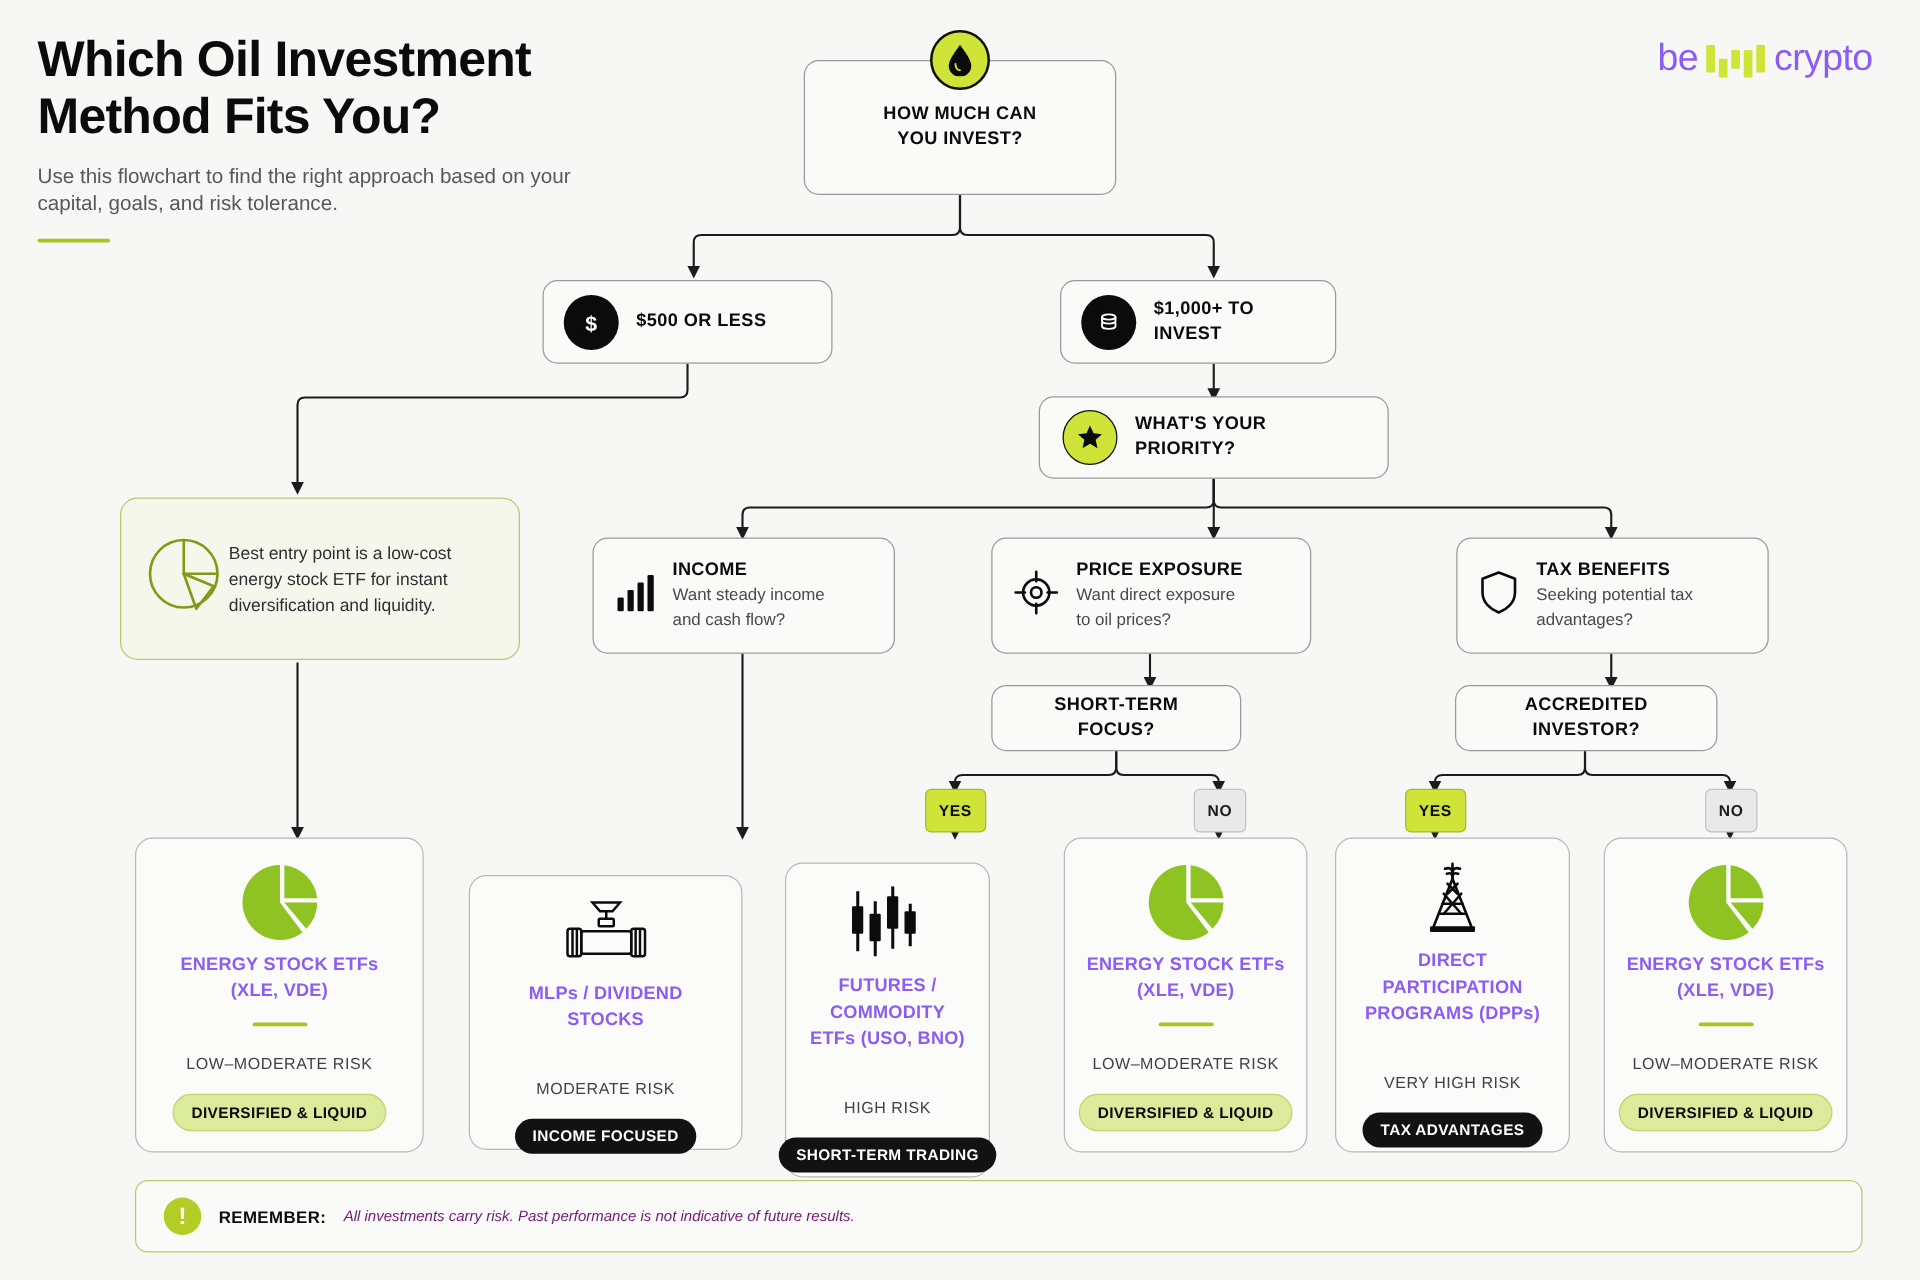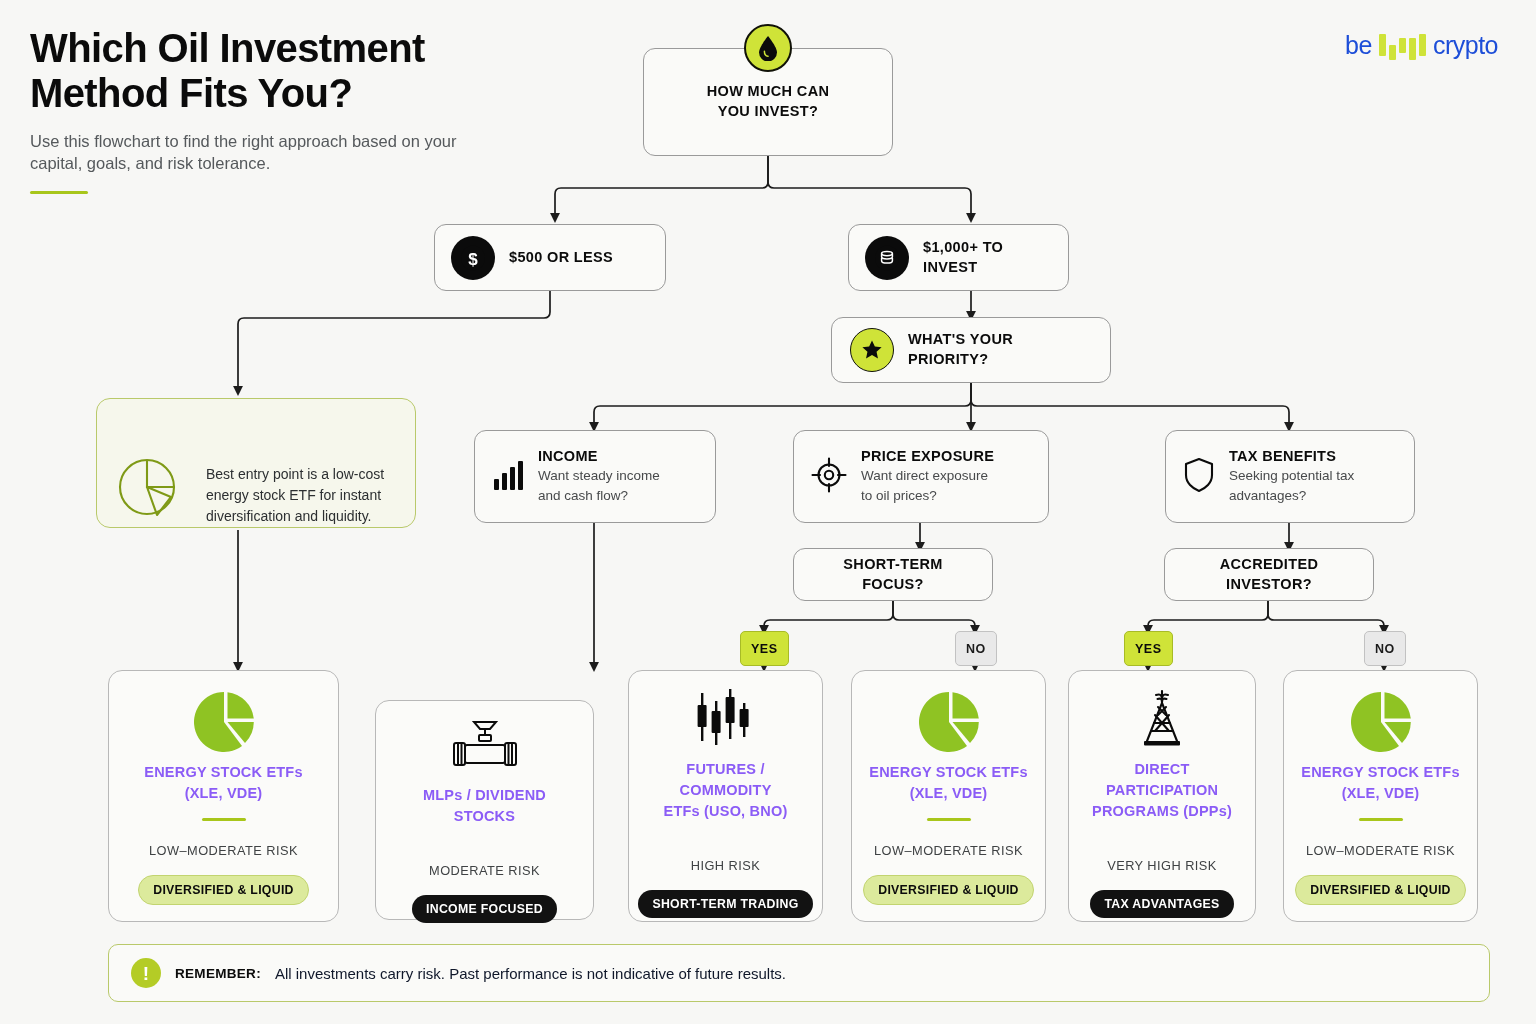--- a/index.html
+++ b/index.html
@@ -27,21 +27,21 @@
   .hdr .rule {
     margin-top: 17px; width: 58px; height: 3px;
     background: #a8c61b; border-radius: 2px;
   }
 
   
   .logo {
     position: absolute; right: 38px; top: 30px;
     display: flex; align-items: center; gap: 7px;
   }
-  .logo .w { font-size: 25px; font-weight: 500; letter-spacing: -0.5px; color: #1d4ed8; }
+  .logo .w { font-size: 30px; font-weight: 500; letter-spacing: -0.5px; color: #8b5cf6; }
   .logo .mark { display: flex; align-items: flex-end; gap: 3px; height: 30px; }
   .logo .mark i { display: block; background: #cfe338; border-radius: 1px; }
 
   
   .node {
     position: absolute; background: #fafaf8;
     border: 1.3px solid #9a9a9a; border-radius: 12px;
     display: flex; align-items: center;
   }
   .node.center { justify-content: center; text-align: center; }
@@ -66,21 +66,21 @@
     position: absolute; width: 48px; height: 48px; border-radius: 50%;
     background: #cfe338; border: 2px solid #111208;
     display: flex; align-items: center; justify-content: center;
     z-index: 5;
   }
 
   
   .infopanel {
     position: absolute; background: #f6f7ec;
     border: 1.3px solid #b9c96a; border-radius: 14px;
-    display: flex; align-items: flex-end; gap: 23px; padding: 0 18px;
+    display: flex; align-items: center; gap: 0; padding: 0 18px;
   }
   .infopanel .txt { font-size: 14px; line-height: 1.5; color: #2c2f31; }
 
   
   .pill {
     position: absolute; height: 35px; padding: 0 10px;
     display: flex; align-items: center; justify-content: center;
     font-size: 12.5px; font-weight: 700; letter-spacing: .5px;
     border-radius: 5px; z-index: 4;
   }
@@ -116,21 +116,21 @@
     position: absolute; left: 108px; top: 944px; width: 1382px; height: 58px;
     background: #fafaf8; border: 1.3px solid #b9c96a; border-radius: 10px;
     display: flex; align-items: center; gap: 14px; padding: 0 22px;
   }
   .note .excl {
     width: 30px; height: 30px; border-radius: 50%; background: #b4cc26;
     display: flex; align-items: center; justify-content: center;
     color: #fff; font-size: 19px; font-weight: 700; line-height: 1; flex: none;
   }
   .note .lbl { font-size: 13.5px; font-weight: 700; letter-spacing: .3px; color: #0b0b0b; }
-  .note .msg { font-size: 15px; color: #0f172a; }
+  .note .msg { font-size: 12px; color: #701a75; font-style: italic; }
 </style>
 </head>
 <body>
 
 <div id="stage">
 
   <svg id="wires" viewBox="0 0 1536 1024">
     <defs>
       <marker id="ah" viewBox="0 0 10 10" refX="6.2" refY="5" markerWidth="6" markerHeight="6" orient="auto-start-reverse">
         <path d="M 0 0 L 10 5 L 0 10 z" fill="#1c1c1c"></path>
@@ -357,21 +357,21 @@
     </span>
     <div class="name">
       <span>MLPs / DIVIDEND</span><br>
       <span>STOCKS</span>
     </div>
     <div class="divider"></div>
     <div class="risk">MODERATE RISK</div>
     <div class="tag dark">INCOME FOCUSED</div>
   </div>
 
-  <div class="card" style="left:628px; top:670px; width:195px; height:252px;">
+  <div class="card" style="left:628px; top:690px; width:164px; height:252px;">
     <span class="ico">
       <svg width="64" height="62" viewBox="0 0 64 62" aria-hidden="true">
         <g fill="#0b0b0b">
           <rect x="7" y="4" width="2.4" height="48"></rect>
           <rect x="3.6" y="16" width="9" height="22" rx="1"></rect>
           <rect x="21" y="12" width="2.4" height="44"></rect>
           <rect x="17.6" y="22" width="9" height="22" rx="1"></rect>
           <rect x="35" y="0" width="2.4" height="50"></rect>
           <rect x="31.6" y="8" width="9" height="26" rx="1"></rect>
           <rect x="49" y="14" width="2.4" height="34"></rect>

